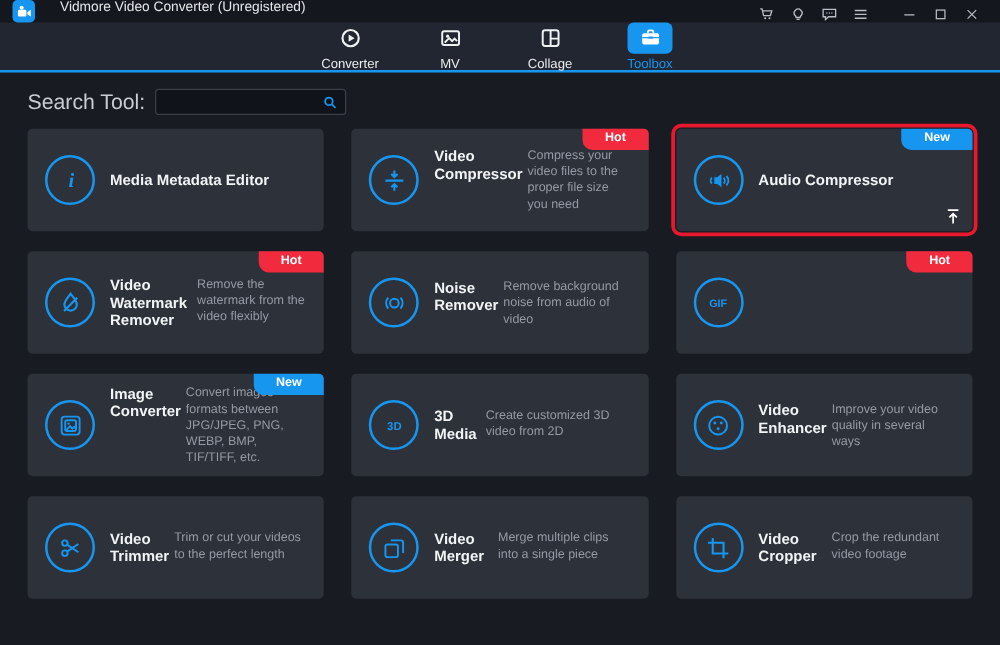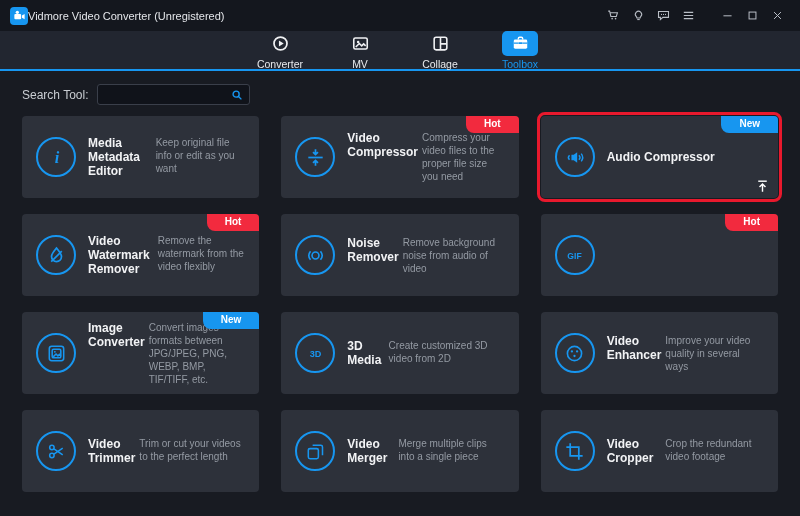--- a/index.html
+++ b/index.html
@@ -6,41 +6,41 @@
     --accent:#1796f0; --hot:#f22a3e; --new:#1796f0; --highlight:#e8192d;
     --titlebar-bg:#14171e; --tabbar-bg:#222630; --content-bg:#181b22; --card-bg:#2d313a;
     --text-main:#f2f3f5; --text-dim:#949aa3; --icon-gray:#b9bec6;
   }
   *{box-sizing:border-box; margin:0; padding:0;}
   html,body{background:#000;}
   body{font-family:"Liberation Sans",sans-serif;}
   .window{width:800px; height:516px; background:var(--content-bg); position:relative; overflow:hidden;}
 
   
-  .titlebar{height:31px; background:var(--titlebar-bg); display:flex; align-items:center; padding:0 10px; gap:0;}
+  .titlebar{height:18px; background:var(--titlebar-bg); display:flex; align-items:flex-start; padding:0 10px; gap:20px;}
   .app-logo{width:18px; height:18px; border-radius:4px; background:var(--accent); display:flex; align-items:center; justify-content:center; flex-shrink:0;}
   .app-logo svg{width:13px; height:13px;}
   .win-title{font-size:11px; color:#e4e6ea;}
   .tb-right{margin-left:auto; display:flex; align-items:center; gap:2px; color:var(--icon-gray);}
   .tb-icon{width:25px; height:23px; display:flex; align-items:center; justify-content:center; cursor:pointer;}
   .tb-icon svg{width:15px; height:15px;}
   .win-ctrls{display:flex; margin-left:12px;}
 
   
   .tabbar{height:40px; background:var(--tabbar-bg); border-bottom:2px solid var(--accent); display:flex; justify-content:center; align-items:center; gap:20px;}
   .tab{width:60px; display:flex; flex-direction:column; align-items:center; gap:2px; cursor:pointer;}
   .tab-icon-wrap{width:36px; height:25px; border-radius:5px; display:flex; align-items:center; justify-content:center; color:#f0f1f3;}
   .tab.active .tab-icon-wrap{background:var(--accent); color:#fff;}
   .tab-icon-wrap svg{width:19px; height:19px;}
   .tab-label{font-size:10.5px; color:#e8eaed;}
   .tab.active .tab-label{color:var(--accent);}
 
   
   .search-row{display:flex; align-items:center; margin:13px 0 11px 22px; gap:8px;}
-  .search-label{font-size:12px; color:#c9cdd2;}
+  .search-label{font-size:17px; color:#c9cdd2;}
   .search-box{width:153px; height:21px; background:#10131a; border:1px solid #3a3f4a; border-radius:3px; display:flex; align-items:center;}
   .search-box input{flex:1; min-width:0; background:transparent; border:none; outline:none; color:#dfe2e6; font-size:11px; padding:0 6px; font-family:"Liberation Sans",sans-serif;}
   .search-icon{width:24px; height:100%; display:flex; align-items:center; justify-content:center; color:var(--accent); cursor:pointer;}
   .search-icon svg{width:14px; height:14px;}
 
   
   .grid{display:grid; grid-template-columns:repeat(3,1fr); gap:16px 22px; margin:0 22px;}
   .card{position:relative; height:82px; background:var(--card-bg); border-radius:4px; display:flex; align-items:center; gap:12px; padding:0 10px 0 14px; cursor:pointer; overflow:visible;}
   .card-icon{width:40px; height:40px; border:2px solid var(--accent); border-radius:50%; flex-shrink:0; display:flex; align-items:center; justify-content:center; color:var(--accent);}
   .card-icon svg{width:23px; height:23px;}
@@ -174,21 +174,20 @@
     </div>
     <div class="grid" id="grid">
         <div class="card">
           <span class="card-icon">
             <svg viewBox="0 0 24 24">
               <text x="12.5" y="17.5" text-anchor="middle" font-family="Liberation Serif, serif" font-style="italic" font-weight="bold" font-size="17" fill="currentColor">i</text>
             </svg>
           </span>
           <span class="card-text">
             <span class="card-title">Media Metadata Editor</span>
-            <span class="card-desc">Keep original file info or edit as you want</span>
           </span>
         </div>
         <div class="card">
           <span class="card-icon">
             <svg viewBox="0 0 24 24" fill="none" stroke="currentColor" stroke-width="1.8">
               <path d="M4.5 12h15"></path>
               <path d="M12 3.5V9M9.4 6.4L12 9l2.6-2.6"></path>
               <path d="M12 20.5V15M9.4 17.6L12 15l2.6 2.6"></path>
             </svg>
           </span>

